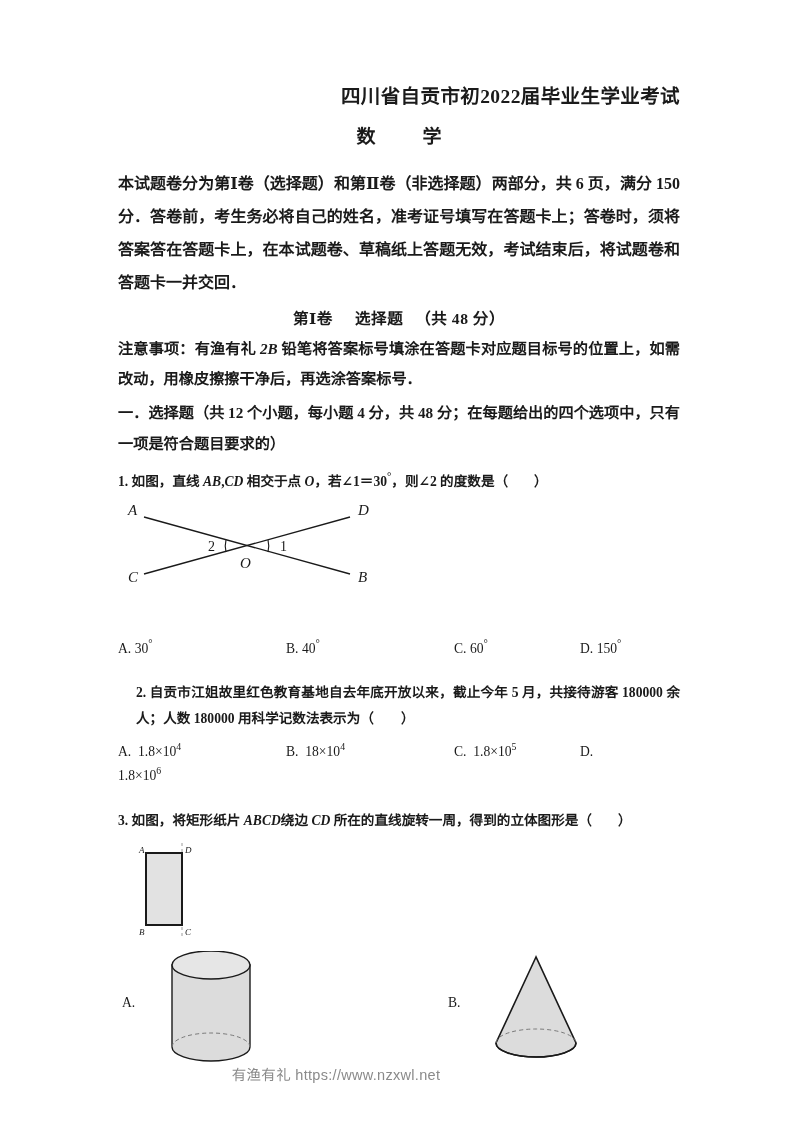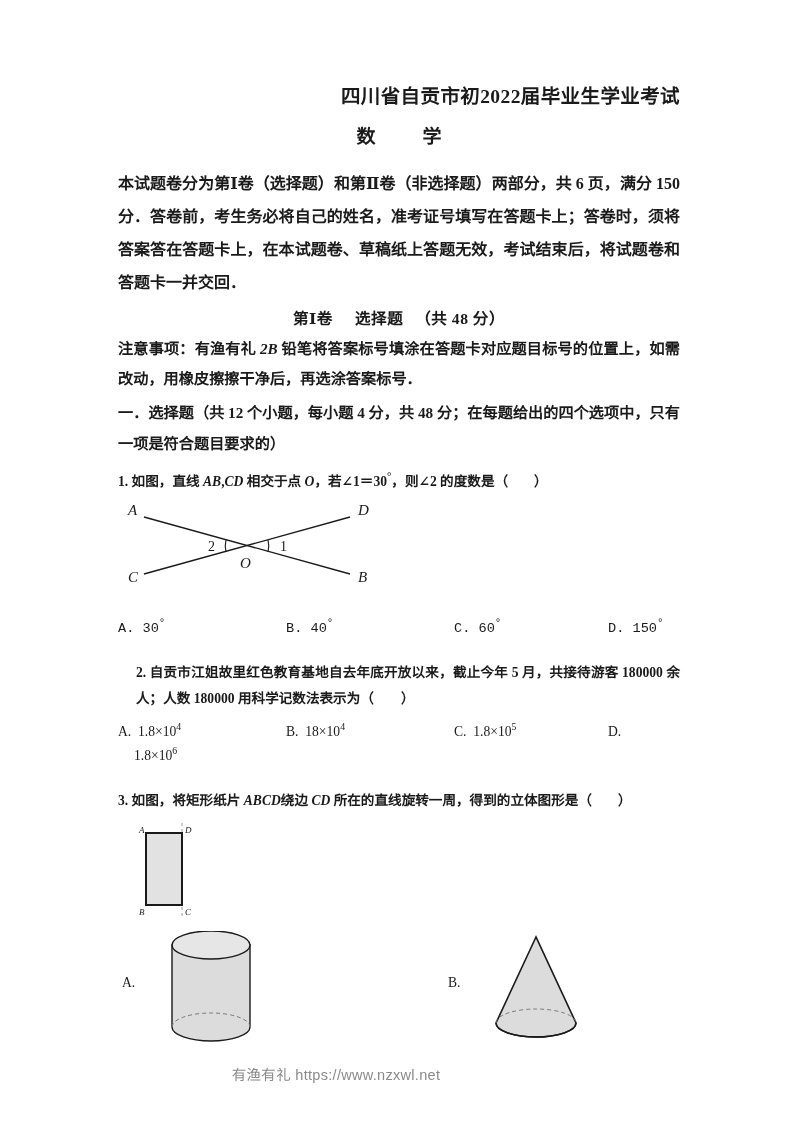--- a/index.html
+++ b/index.html
@@ -95,25 +95,25 @@
     position: relative;
     font-size: 13.6px;
     line-height: 1.9;
     height: 22px;
     margin: 8px 0 0 0;
   }
   .opts .opt { position: absolute; top: 0; white-space: nowrap; }
   .opt-a { left: 0px; }
   .opt-b { left: 168px; }
   .opt-c { left: 336px; }
-  .opt-d { left: 490px; }
+  .opt-d { left: 462px; }
   .opts-wrap2 {
     font-size: 13.6px;
     line-height: 1.9;
-    margin: 2px 0 0 16px;
+    margin: 2px 0 0 0;
   }
   sup { font-size: 0.72em; vertical-align: super; line-height: 0; }
   .deg { font-size: 0.8em; vertical-align: super; line-height: 0; }
 
   
   .fig-q1 { position: relative; width: 260px; height: 92px; margin: 4px 0 0 4px; }
   .fig-q3rect { position: relative; width: 120px; height: 100px; margin: 6px 0 0 12px; }
   .fig-solids { position: relative; width: 562px; height: 112px; margin: 10px 0 0 0; }
   .solid-label {
     position: absolute;
@@ -169,21 +169,21 @@
         <text x="6" y="15" font-family="Liberation Serif, serif" font-size="15" font-style="italic" fill="#1a1a1a">A</text>
         <text x="236" y="15" font-family="Liberation Serif, serif" font-size="15" font-style="italic" fill="#1a1a1a">D</text>
         <text x="6" y="82" font-family="Liberation Serif, serif" font-size="15" font-style="italic" fill="#1a1a1a">C</text>
         <text x="236" y="82" font-family="Liberation Serif, serif" font-size="15" font-style="italic" fill="#1a1a1a">B</text>
         <text x="86" y="51" font-family="Liberation Serif, serif" font-size="14" fill="#1a1a1a">2</text>
         <text x="158" y="51" font-family="Liberation Serif, serif" font-size="14" fill="#1a1a1a">1</text>
         <text x="118" y="68" font-family="Liberation Serif, serif" font-size="15" font-style="italic" fill="#1a1a1a">O</text>
       </svg>
     </div>
 
-    <div class="opts" style="margin-top:24px;font-family:Liberation Mono, monospace;">
+    <div class="opts" style="margin-top:44px;">
       <span class="opt opt-a"><span>A</span><span>.</span>&nbsp;<span>30</span><span class="deg">°</span></span>
       <span class="opt opt-b"><span>B</span><span>.</span>&nbsp;<span>40</span><span class="deg">°</span></span>
       <span class="opt opt-c"><span>C</span><span>.</span>&nbsp;<span>60</span><span class="deg">°</span></span>
       <span class="opt opt-d"><span>D</span><span>.</span>&nbsp;<span>150</span><span class="deg">°</span></span>
     </div>
 
     <p class="q-stem" style="margin-top:22px;margin-left:18px;"><span>2.</span> <span>自贡市江姐故里红色教育基地自去年底开放以来，截止今年 5 月，共接待游客 180000 余人；人数 180000 用科学记数法表示为（　　）</span></p>
 
     <div class="opts" style="margin-top:6px;">
       <span class="opt opt-a"><span>A.</span>&nbsp;&nbsp;<span>1.8×10</span><sup>4</sup></span>

